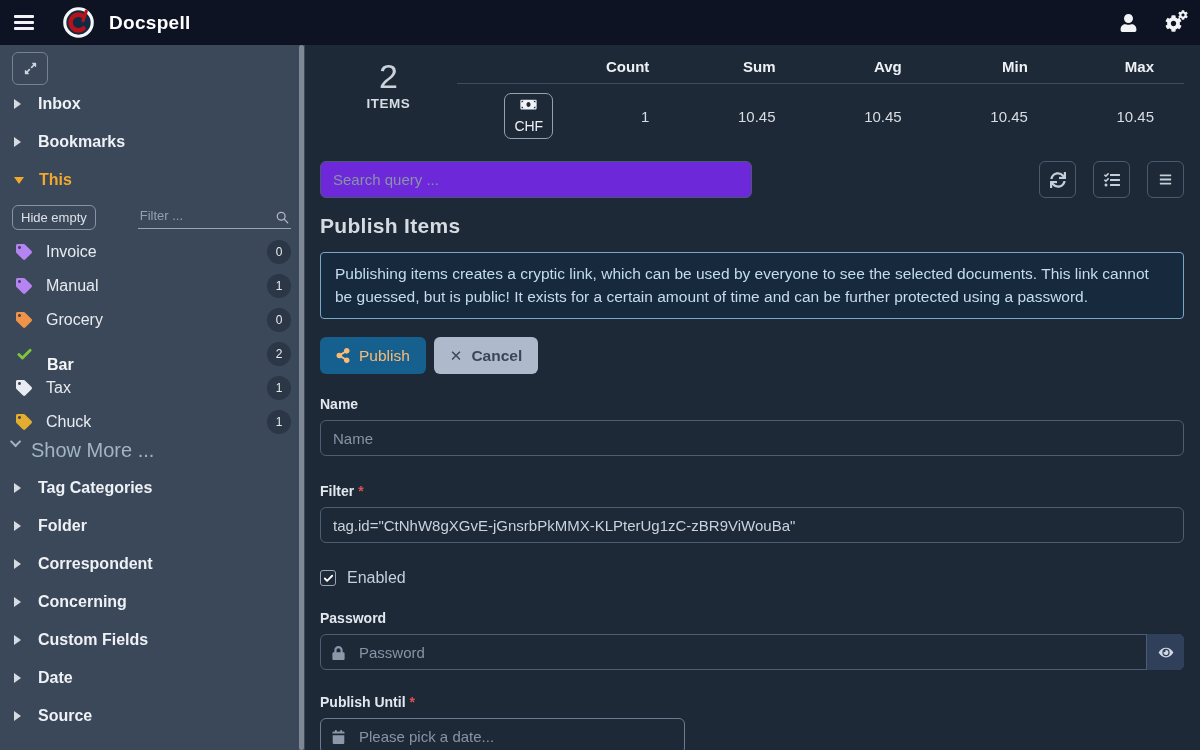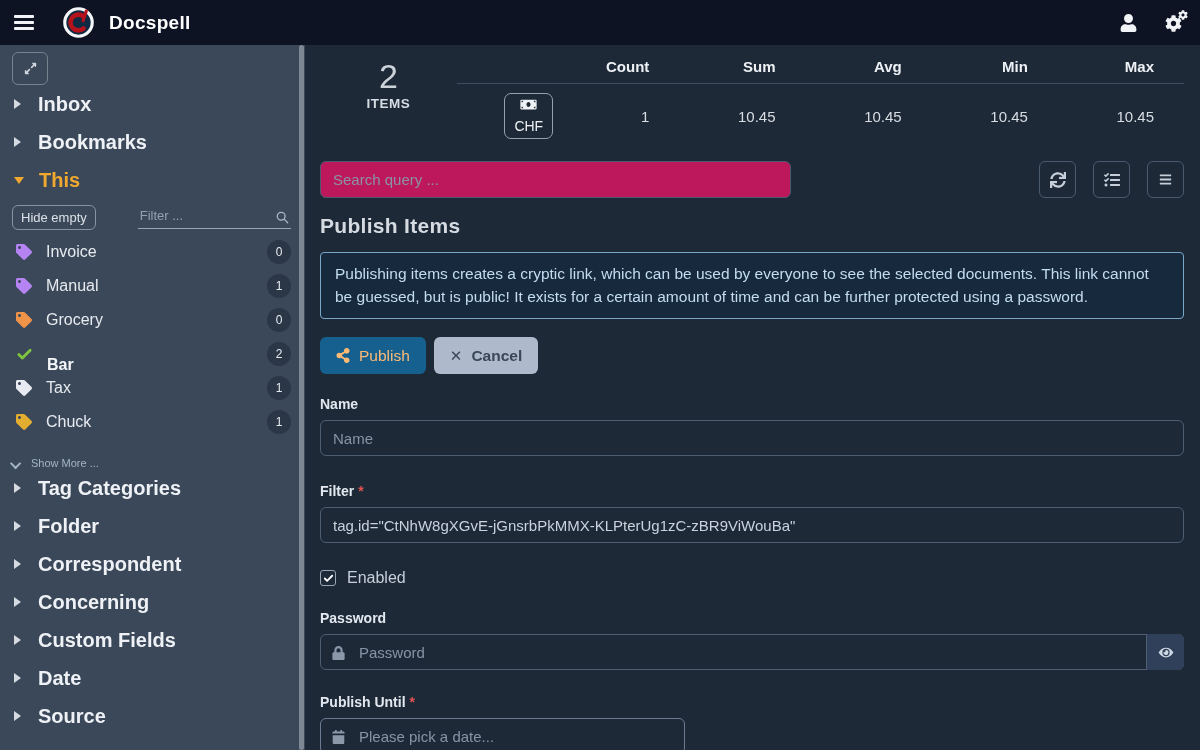--- a/index.html
+++ b/index.html
@@ -33,21 +33,21 @@
     position:absolute; right:1px; top:0; bottom:0; width:5px;
     background:#7e8894; border-radius:3px;
   }
   .side-expand {
     margin:7px 0 0 12px; width:36px; height:33px;
     border:1px solid #77828f; border-radius:6px; background:transparent;
     color:#cdd4dc; display:flex; align-items:center; justify-content:center; cursor:pointer;
   }
   .nav-item {
     height:38px; display:flex; align-items:center; padding-left:14px;
-    font-weight:bold; font-size:20px; color:#eef1f5; cursor:pointer;
+    font-weight:bold; font-size:16px; color:#eef1f5; cursor:pointer;
   }
   .nav-item:first-of-type { margin-top:5px; }
   .tri-right {
     width:0; height:0; border-left:7px solid currentColor;
     border-top:5px solid transparent; border-bottom:5px solid transparent;
     margin-right:17px; color:#d6dbe2;
   }
   .tri-down {
     width:0; height:0; border-top:7px solid currentColor;
     border-left:5px solid transparent; border-right:5px solid transparent;
@@ -73,22 +73,22 @@
   .tag-row { height:34px; display:flex; align-items:center; padding:0 14px 0 16px; cursor:pointer; }
   .tag-row .tag-ic { flex:none; margin-right:14px; }
   .tag-name { font-size:16px; color:#e7ebf0; }
   .tag-row.selected .tag-name { font-weight:bold; color:#f4f6f8;margin-top:21px; }
   .tag-spacer { flex:1; }
   .tag-badge {
     width:24px; height:24px; border-radius:50%; background:#2b3646;
     color:#e8ecf1; font-size:12px; display:flex; align-items:center; justify-content:center;
   }
   .show-more {
-    height:30px; display:flex; align-items:flex-end; padding-left:13px;
-    color:#a3b4c6; font-size:11px; cursor:pointer;
+    height:30px; display:flex; align-items:flex-start; padding-left:13px;
+    color:#a3b4c6; font-size:20px; cursor:pointer;
   }
   .chev-down {
     width:8px; height:8px; border-left:2px solid currentColor; border-bottom:2px solid currentColor;
     transform:rotate(-45deg) translateY(-2px); margin-right:10px;
   }
 
   
   .main { flex:1; padding:0 16px 0 15px; position:relative; }
 
   .stats { display:flex; padding-top:13px; }
@@ -103,21 +103,21 @@
   .stat-cols { font-weight:bold; font-size:15px; color:#edf0f4; padding-bottom:8px; border-bottom:1px solid #3c4c61; }
   .stat-vals { display:flex; margin-top:9px; font-size:15px; color:#d8dde4; align-items:center; }
   .chf-badge {
     display:inline-flex; align-items:center; gap:7px;
     border:1px solid #97a1ae; border-radius:7px; padding:4px 9px;
     font-size:14px; color:#eef1f5; margin-left:14px; cursor:default;flex-direction:column;
   }
 
   .search-row { margin-top:22px; display:flex; align-items:center; }
   .search-input {
-    width:471px; height:37px; background:#be185d; border:1px solid #4a5a6f;
+    width:432px; height:37px; background:#6d28d9; border:1px solid #4a5a6f;
     border-radius:6px; color:#cdd5df; font-size:15px; padding:0 12px;
     outline:none; font-family:inherit;
   }
   .search-input::placeholder { color:#8894a5; }
   .search-row .spacer { flex:1; }
   .sq-btn {
     width:37px; height:37px; border:1px solid #4a5a6f; border-radius:6px;
     background:transparent; color:#c6cfd9; margin-left:17px; cursor:pointer;
     display:flex; align-items:center; justify-content:center;
   }

